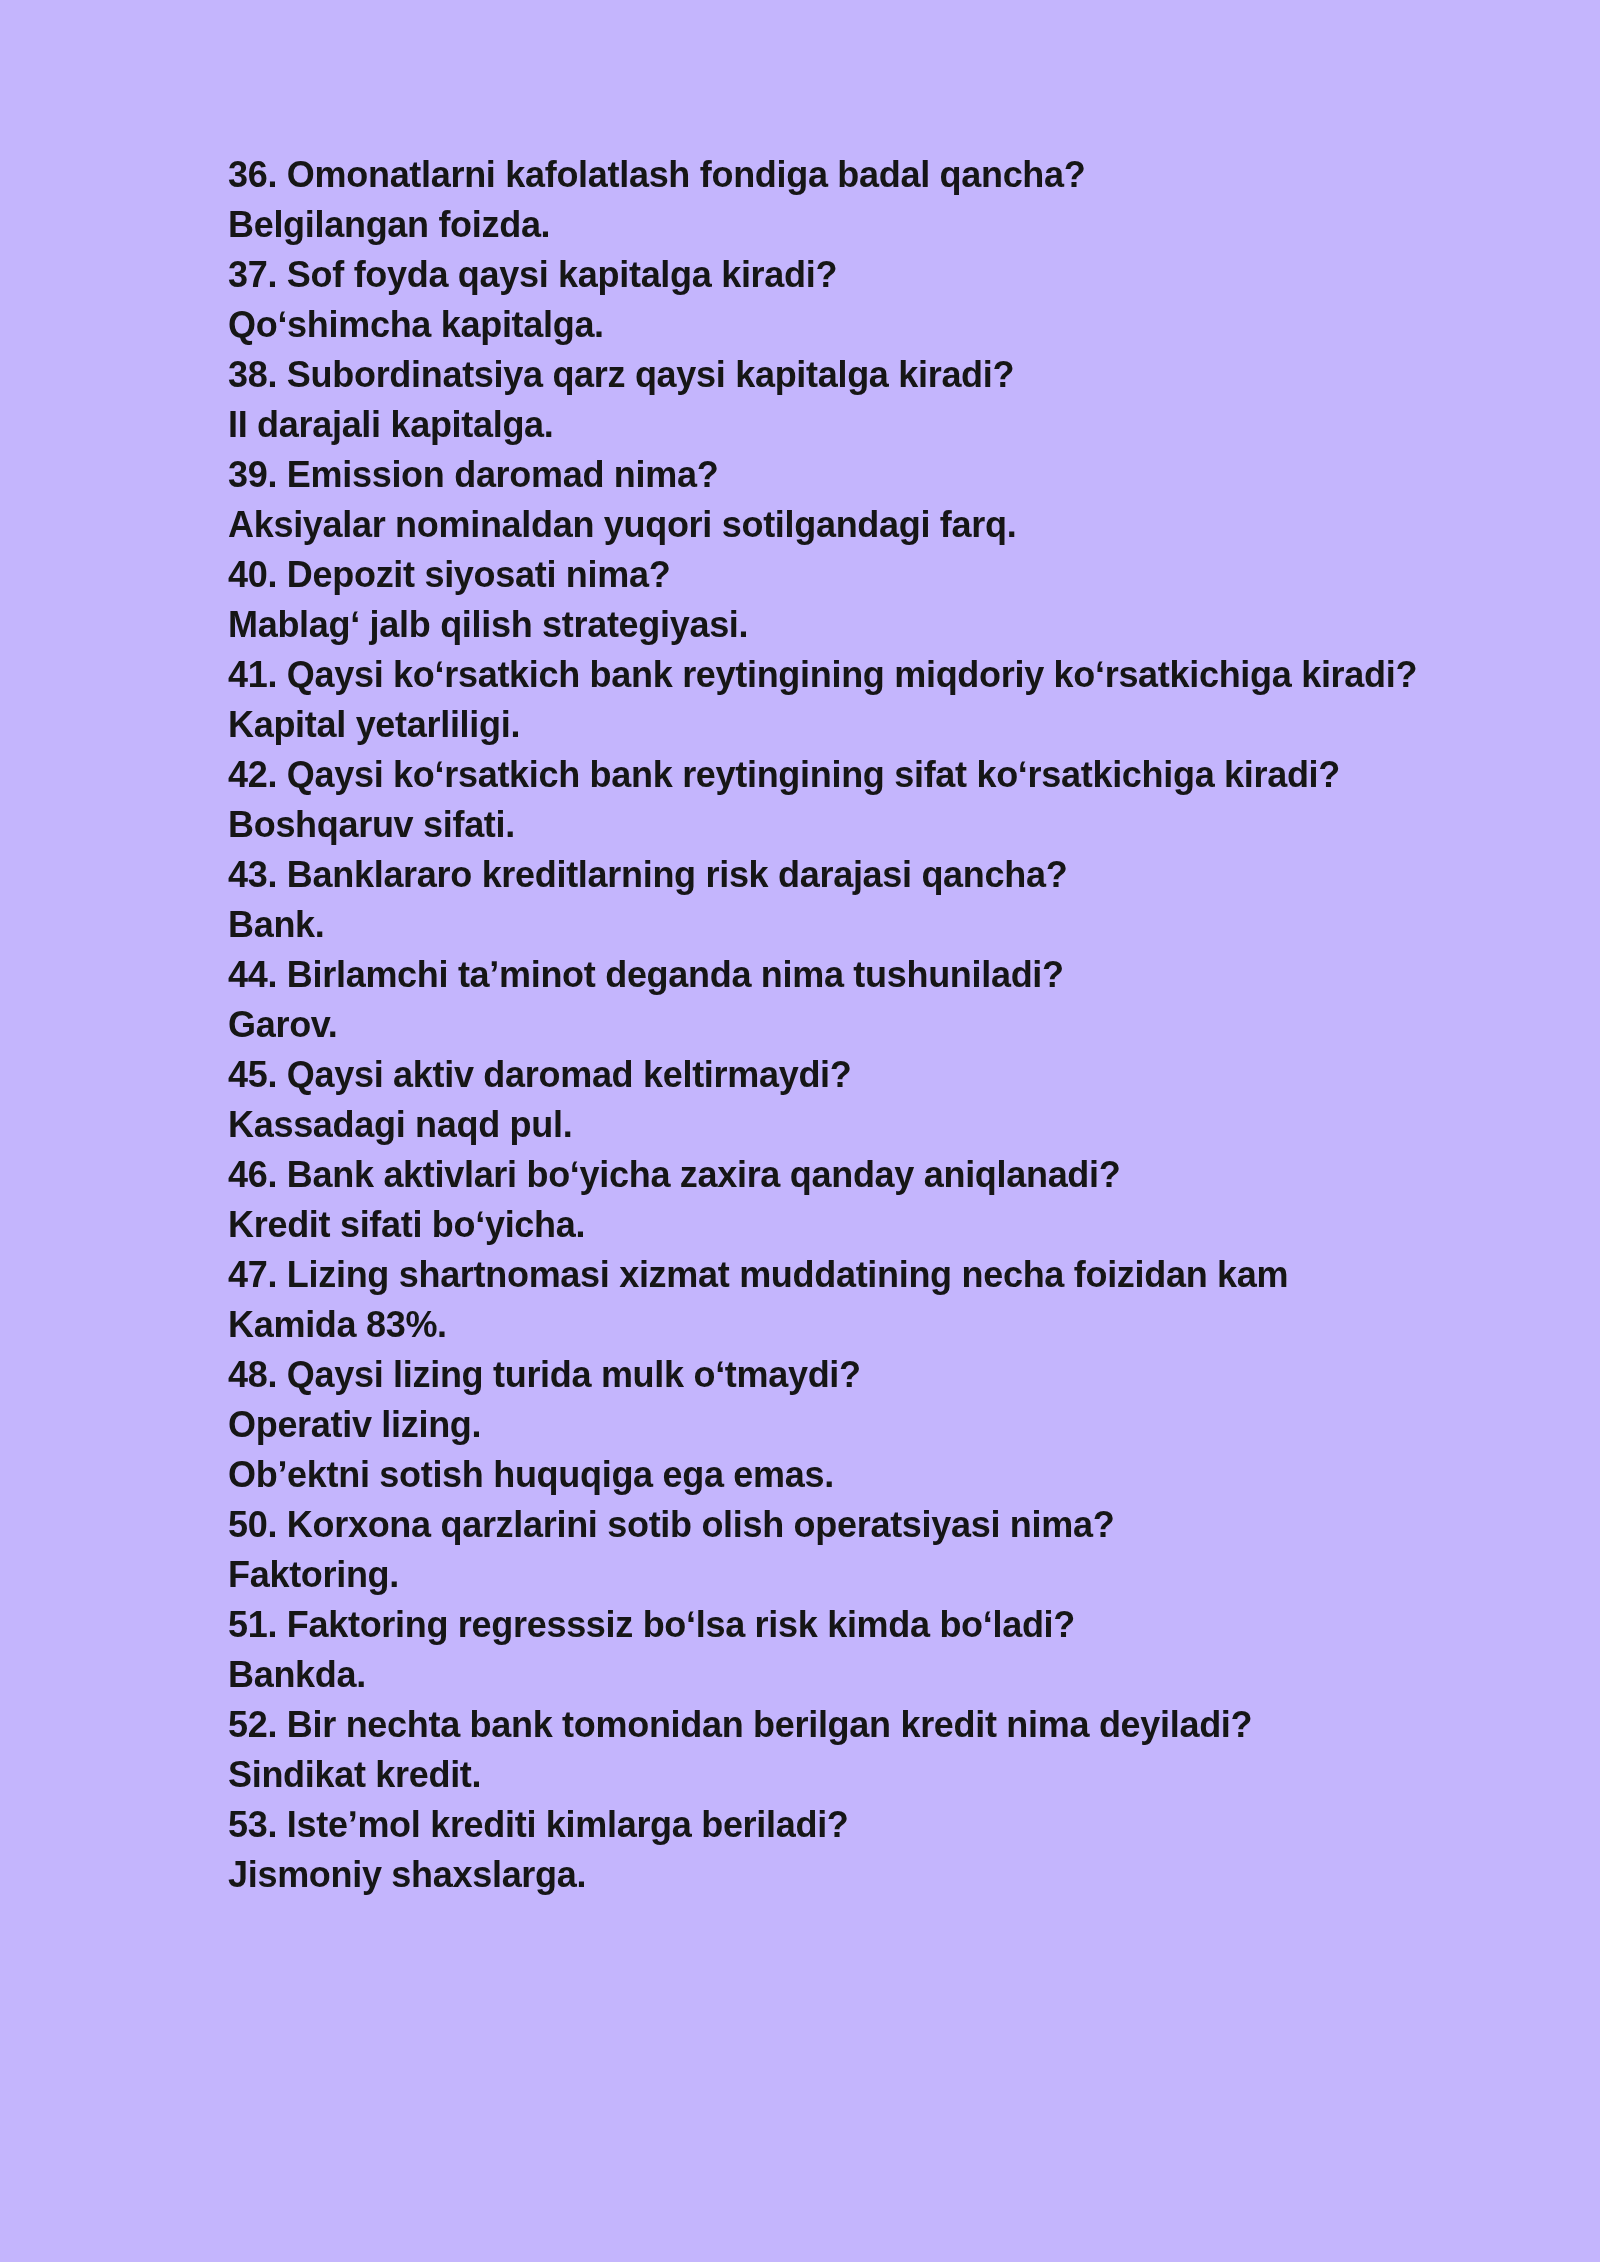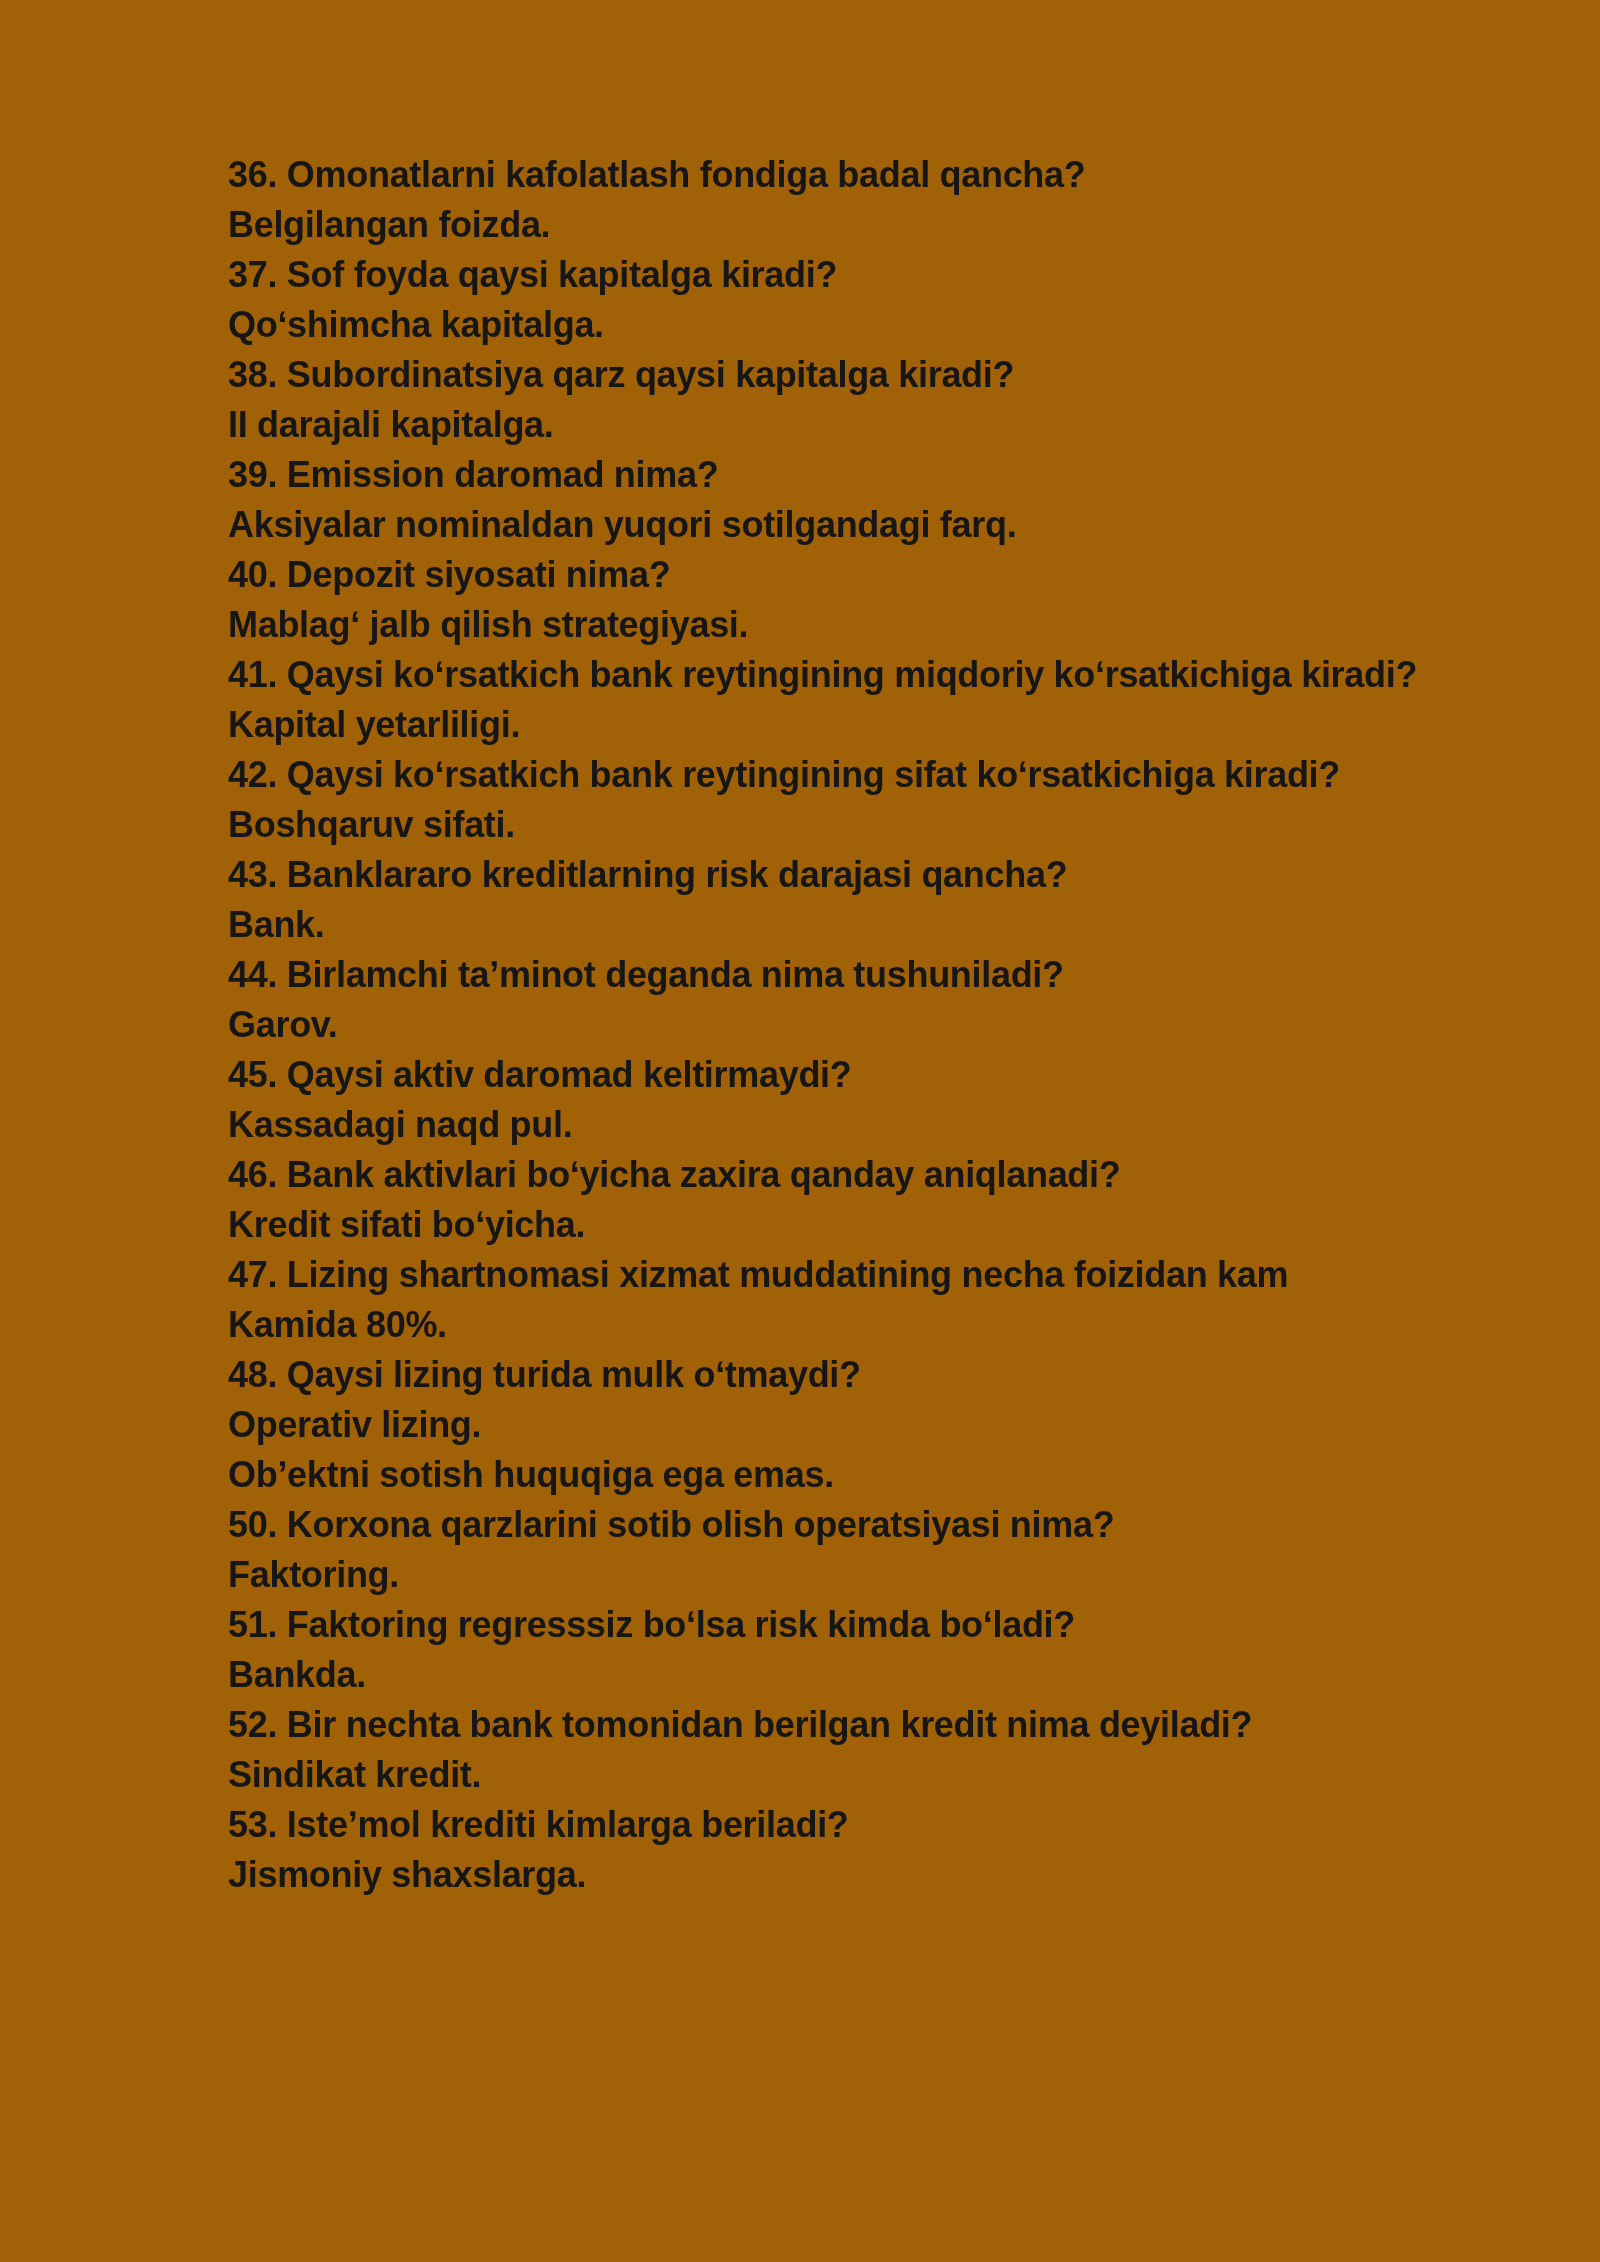--- a/index.html
+++ b/index.html
@@ -4,21 +4,21 @@
 <style>
   html, body {
     margin: 0;
     padding: 0;
     background: #fdfdfd;
   }
   .page {
     position: relative;
     width: 1600px;
     height: 2262px;
-    background: #a16207;
+    background: #c4b5fd;
     overflow: hidden;
     font-family: "Liberation Sans", "DejaVu Sans", sans-serif;
   }
   .text-block {
     position: absolute;
     left: 228px;
     top: 150px;
     right: 100px;
   }
   .line {
@@ -51,21 +51,21 @@
     <div class="line">Boshqaruv sifati.</div>
     <div class="line">43. Banklararo kreditlarning risk darajasi qancha?</div>
     <div class="line">Bank.</div>
     <div class="line">44. Birlamchi taʼminot deganda nima tushuniladi?</div>
     <div class="line">Garov.</div>
     <div class="line">45. Qaysi aktiv daromad keltirmaydi?</div>
     <div class="line">Kassadagi naqd pul.</div>
     <div class="line">46. Bank aktivlari boʻyicha zaxira qanday aniqlanadi?</div>
     <div class="line">Kredit sifati boʻyicha.</div>
     <div class="line">47. Lizing shartnomasi xizmat muddatining necha foizidan kam</div>
-    <div class="line">Kamida 80%.</div>
+    <div class="line">Kamida 83%.</div>
     <div class="line">48. Qaysi lizing turida mulk oʻtmaydi?</div>
     <div class="line">Operativ lizing.</div>
     <div class="line">Obʼektni sotish huquqiga ega emas.</div>
     <div class="line">50. Korxona qarzlarini sotib olish operatsiyasi nima?</div>
     <div class="line">Faktoring.</div>
     <div class="line">51. Faktoring regresssiz boʻlsa risk kimda boʻladi?</div>
     <div class="line">Bankda.</div>
     <div class="line">52. Bir nechta bank tomonidan berilgan kredit nima deyiladi?</div>
     <div class="line">Sindikat kredit.</div>
     <div class="line">53. Isteʼmol krediti kimlarga beriladi?</div>

